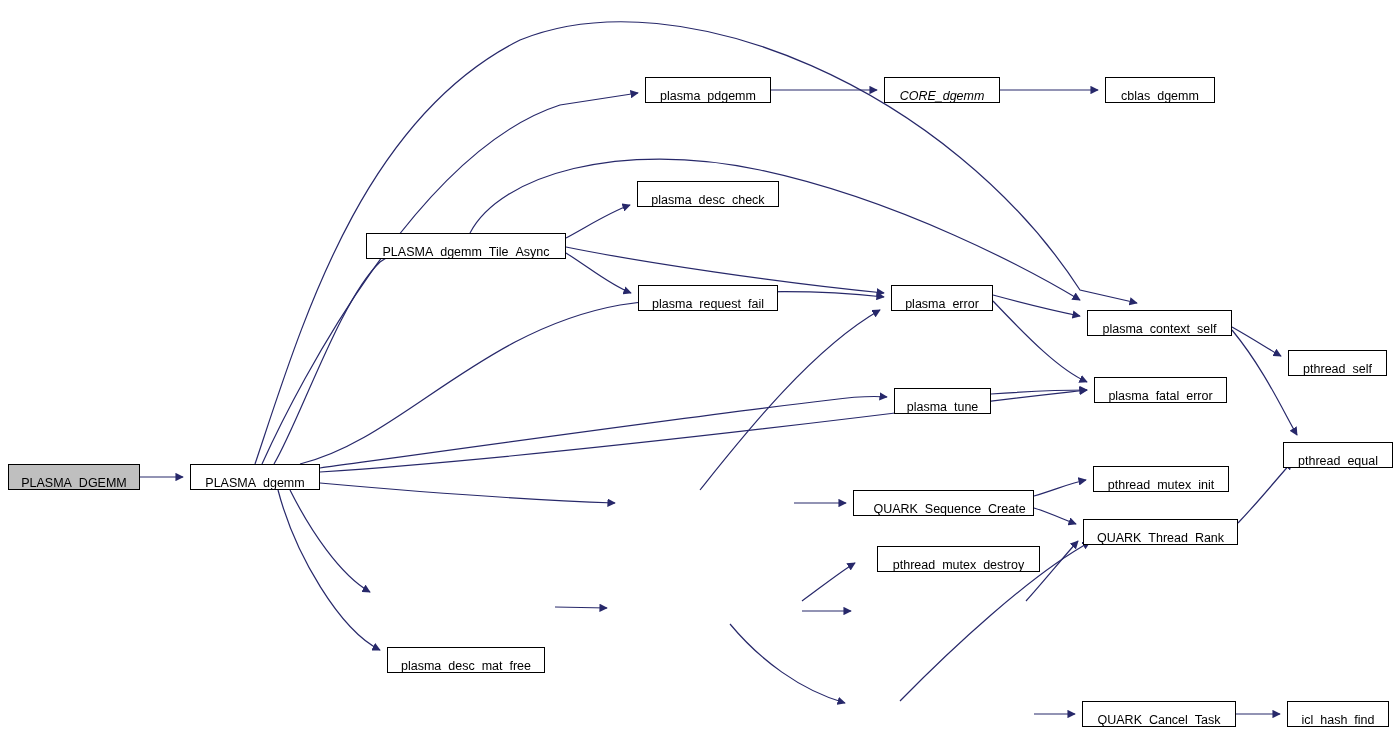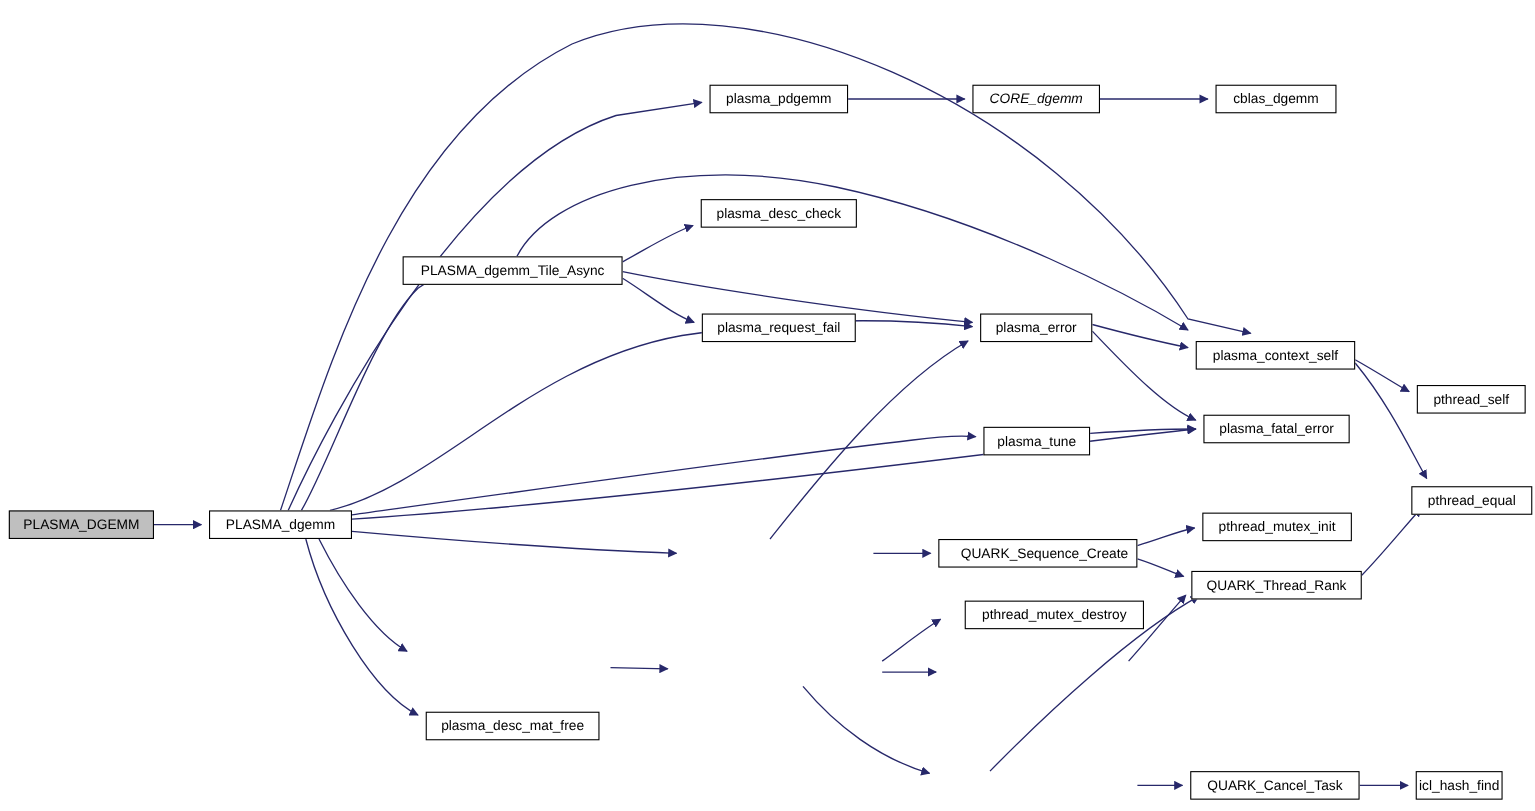--- a/index.html
+++ b/index.html
@@ -24,21 +24,21 @@
   }
   .node {
     position: absolute;
     box-sizing: border-box;
     border: 1px solid #000000;
     background: #ffffff;
     color: #000000;
     font-size: 12.5px;
     line-height: 1;
     display: flex;
-    align-items: center;
+    align-items: flex-end;
     justify-content: center;
     white-space: nowrap;
     letter-spacing: 0px;
   }
   .node.root {
     background: #bfbfbf;
   }
 </style>
 </head>
 <body>
@@ -176,17 +176,17 @@
     </div>
   <div class="node" style="left:861px;top:546px;width:163px;height:26px;margin-left:16px;">
       <span>pthread_mutex_destroy</span>
     </div>
   <div class="node" style="left:387px;top:647px;width:158px;height:26px;">
       <span>plasma_desc_mat_free</span>
     </div>
   <div class="node" style="left:1082px;top:701px;width:154px;height:26px;">
       <span>QUARK_Cancel_Task</span>
     </div>
-  <div class="node" style="left:1287px;top:701px;width:79px;height:26px;">
+  <div class="node" style="left:1287px;top:701px;width:102px;height:26px;">
       <span>icl_hash_find</span>
     </div>
 
 </div>
 
 </body></html>

